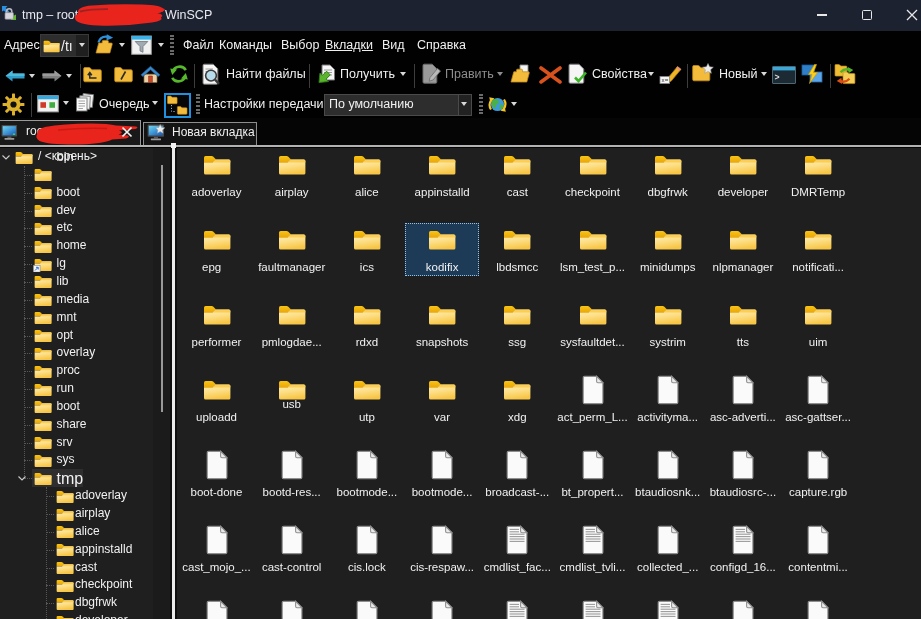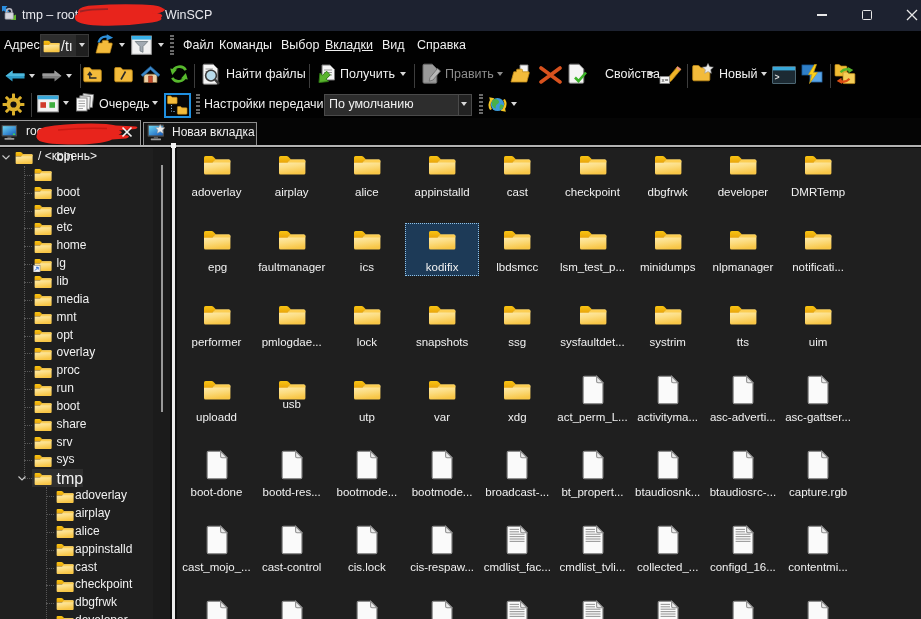--- a/index.html
+++ b/index.html
@@ -172,21 +172,21 @@
  <path d="M11 2 H19 V10 H11 Z" fill="#f5f5f5" stroke="#888" stroke-width="0.9"></path>
  <path d="M2 19 L4.8 8.8 H7.5 V7.2 Q7.5 6.2 8.5 6.2 H12.5 Q13.5 6.2 13.5 7.2 V8.8 H19.2 Q20.6 8.8 20.2 10.2 L17.8 19 Z" fill="#f3bb3b" stroke="#c08a18" stroke-width="0.8"></path>
 </svg>
 <svg class="abs" style="left:539px;top:66px" width="23" height="18" viewBox="0 0 23 18">
  <path d="M2 2 L21 16 M21 2 L2 16" stroke="#d8521e" stroke-width="3.6" stroke-linecap="round"></path>
 </svg>
 <svg class="abs" style="left:567px;top:63px" width="22" height="23" viewBox="0 0 22 23">
  <path d="M2 2.4 Q2 1.2 3.2 1.2 H12 L16.8 6 V19 Q16.8 20.2 15.6 20.2 H3.2 Q2 20.2 2 19 Z" fill="#f5f5f5" stroke="#777" stroke-width="1"></path>
  <path d="M8 14.5 L11.5 18 L19 9.5" fill="none" stroke="#3cb428" stroke-width="2.6"></path>
 </svg>
-<div class="abs txt" style="left:605px;top:67px;">Свойства</div>
+<div class="abs txt" style="left:592px;top:67px;">Свойства</div>
 <div class="abs caret" style="left:648px;top:72px;border-top-color:#d8d8d8"></div>
 <svg class="abs" style="left:659px;top:63px" width="25" height="23" viewBox="0 0 25 23">
  <path d="M8.5 15.5 L18.5 3.5 L22 6.3 L12 18.3 L7.6 19.2 Z" fill="#f0b428" stroke="#b07d12" stroke-width="0.8"></path>
  <path d="M18.5 3.5 L22 6.3 L20.8 7.8 L17.3 5 Z" fill="#e88c8c"></path>
  <rect x="1" y="13.5" width="9.5" height="7" fill="#f5f5f5" stroke="#888" stroke-width="0.8"></rect>
  <text x="2.6" y="19.4" font-size="6.2" fill="#333" font-family="Liberation Sans">x=</text>
 </svg>
 <div class="abs sep1" style="left:687px;top:64px"></div>
 <svg class="abs" style="left:692px;top:63px" width="22" height="21" viewBox="0 0 22 21">
  <path d="M0.7 7 V3.6 Q0.7 2.5 1.8 2.5 H6 Q6.7 2.5 7.2 3 L9 4.8 H16.5 Q17.8 4.8 17.8 6.1 V16.5 Q17.8 17.8 16.5 17.8 H2 Q0.7 17.8 0.7 16.5 Z" fill="#f3bb3b" stroke="#c08a18" stroke-width="0.8"></path>
@@ -481,21 +481,21 @@
       <use href="#folder"></use>
     </svg>
 <div class="abs lbl" style="left:705.3px;top:185.5px;width:75.2px">developer</div>
 <svg class="abs" style="left:804.1px;top:153px" width="28" height="23">
       <use href="#folder"></use>
     </svg>
 <div class="abs lbl" style="left:780.5px;top:185.5px;width:75.2px">DMRTemp</div>
 <svg class="abs" style="left:202.5px;top:228px" width="28" height="23">
       <use href="#folder"></use>
     </svg>
-<div class="abs lbl" style="left:180px;top:260.5px;width:75.2px">epg</div>
+<div class="abs lbl" style="left:174px;top:260.5px;width:75.2px">epg</div>
 <svg class="abs" style="left:277.7px;top:228px" width="28" height="23">
       <use href="#folder"></use>
     </svg>
 <div class="abs lbl" style="left:254.1px;top:260.5px;width:75.2px">faultmanager</div>
 <svg class="abs" style="left:352.9px;top:228px" width="28" height="23">
       <use href="#folder"></use>
     </svg>
 <div class="abs lbl" style="left:329.3px;top:260.5px;width:75.2px">ics</div>
 <div class="abs" style="left:405px;top:223px;width:73.5px;height:53px;background:#1d3a57;border:1px dotted #8fc3ea"></div>
 <svg class="abs" style="left:428.1px;top:228px" width="28" height="23">
@@ -526,21 +526,21 @@
       <use href="#folder"></use>
     </svg>
 <div class="abs lbl" style="left:178.9px;top:335.5px;width:75.2px">performer</div>
 <svg class="abs" style="left:277.7px;top:303px" width="28" height="23">
       <use href="#folder"></use>
     </svg>
 <div class="abs lbl" style="left:254.1px;top:335.5px;width:75.2px">pmlogdae...</div>
 <svg class="abs" style="left:352.9px;top:303px" width="28" height="23">
       <use href="#folder"></use>
     </svg>
-<div class="abs lbl" style="left:329.3px;top:335.5px;width:75.2px">lock</div>
+<div class="abs lbl" style="left:329.3px;top:335.5px;width:75.2px">rdxd</div>
 <svg class="abs" style="left:428.1px;top:303px" width="28" height="23">
       <use href="#folder"></use>
     </svg>
 <div class="abs lbl" style="left:404.5px;top:335.5px;width:75.2px">snapshots</div>
 <svg class="abs" style="left:503.3px;top:303px" width="28" height="23">
       <use href="#folder"></use>
     </svg>
 <div class="abs lbl" style="left:479.7px;top:335.5px;width:75.2px">ssg</div>
 <svg class="abs" style="left:578.5px;top:303px" width="28" height="23">
       <use href="#folder"></use>

